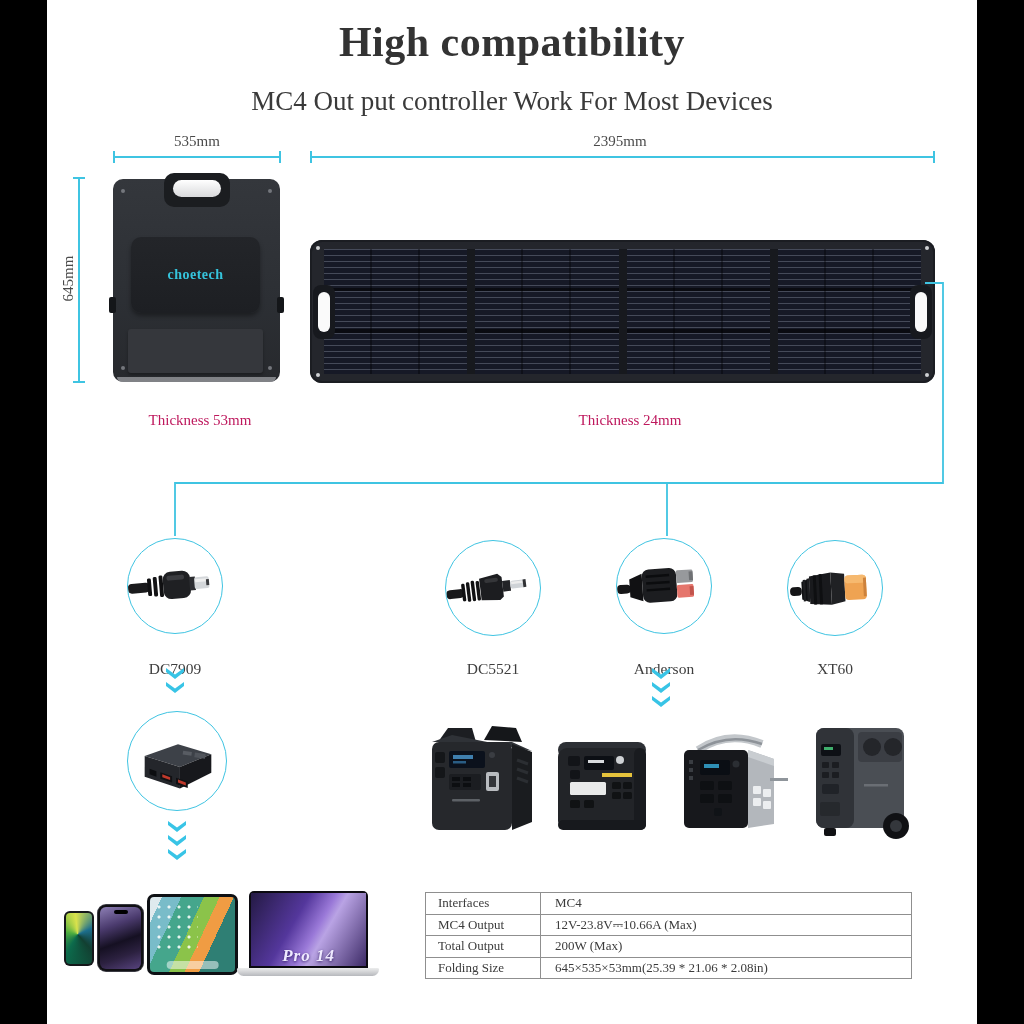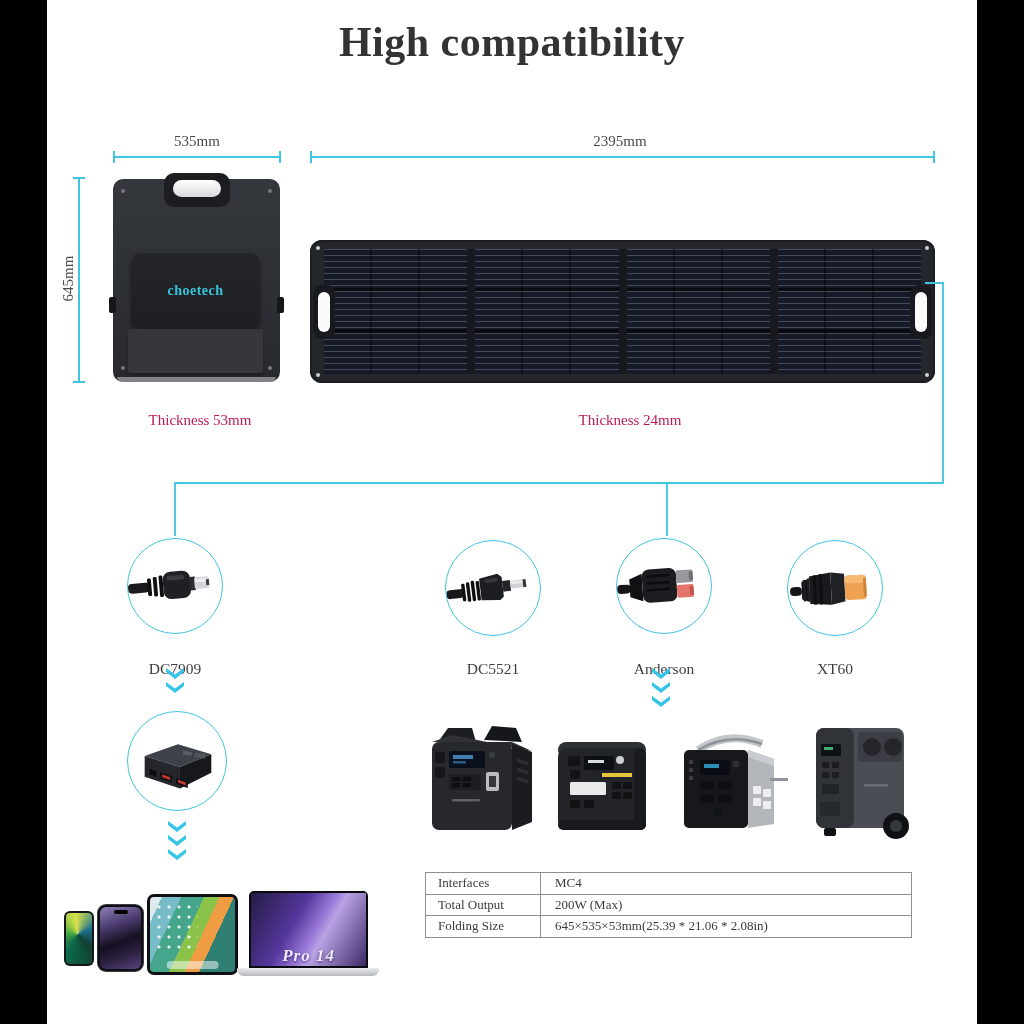--- a/index.html
+++ b/index.html
@@ -27,21 +27,21 @@
   
   .folded-panel{position:absolute;left:113px;top:179px;width:167px;height:203px;border-radius:10px;
     background:linear-gradient(180deg,#34373c 0%,#2c2f34 60%,#27292d 100%);}
   .fp-bottom{position:absolute;left:4px;right:4px;bottom:0;height:5px;background:#909296;border-radius:0 0 8px 8px;opacity:.85;}
   .fp-handle{position:absolute;left:50%;transform:translateX(-50%);top:-6px;width:66px;height:34px;
     background:#1b1d20;border-radius:10px;}
   .fp-handle-in{position:absolute;left:9px;right:9px;top:7px;height:17px;background:linear-gradient(#ffffff,#d9dadc);border-radius:9px;}
   .fp-screw{position:absolute;width:4px;height:4px;border-radius:50%;background:#74777c;}
   .fp-pocket{position:absolute;left:18px;right:20px;top:58px;height:76px;border-radius:10px;
     background:linear-gradient(180deg,#232529,#1d1f23);box-shadow:0 3px 4px rgba(0,0,0,.35);
-    display:flex;align-items:center;justify-content:center;margin-top:16px;}
+    display:flex;align-items:center;justify-content:center;}
   .fp-logo{color:#35c4dc;font-size:14px;font-weight:600;letter-spacing:.5px;}
   .fp-hook{position:absolute;width:7px;height:16px;background:#141619;border-radius:2px;top:118px;}
   .fp-hook.l{left:-4px;} .fp-hook.r{right:-4px;}
   .fp-flap{position:absolute;left:15px;right:17px;top:150px;height:44px;background:#35373c;border-radius:3px;
     box-shadow:0 2px 3px rgba(0,0,0,.3);}
 
   
   .unfolded-panel{position:absolute;left:310px;top:240px;width:625px;height:143px;border-radius:12px;
     background:#24262c;box-shadow:inset 0 0 0 2px #1b1d22;display:flex;align-items:center;padding:0;}
   .up-row{position:absolute;left:14px;right:14px;top:9px;bottom:9px;display:flex;}
@@ -84,35 +84,36 @@
     background-image:radial-gradient(rgba(255,255,255,.85) 1.3px,transparent 1.8px);background-size:10px 10px;}
   .ipad .dock{position:absolute;left:50%;transform:translateX(-50%);bottom:3px;width:62%;height:8px;border-radius:4px;background:rgba(255,255,255,.5);}
   .laptop-screen{position:absolute;left:249px;top:891px;width:119px;height:77px;border-radius:5px 5px 0 0;background:#0b0a10;padding:2px;box-sizing:border-box;}
   .laptop-screen .scr{width:100%;height:100%;display:flex;align-items:flex-end;justify-content:center;
     background:linear-gradient(120deg,#241a44 0%,#54379c 38%,#9a79d8 55%,#b9a3e4 62%,#3c2a66 100%);}
   .laptop-screen .scr span{font-size:17px;font-weight:700;font-style:italic;color:#efeaff;text-shadow:0 1px 3px rgba(30,10,80,.8);letter-spacing:1px;}
   .laptop-base{position:absolute;left:237px;top:968px;width:142px;height:8px;border-radius:2px 2px 9px 9px;
     background:linear-gradient(#eceded,#b7b9bd);}
 
   
-  .spec-table{position:absolute;left:425px;top:872px;width:487px;border:1px solid #8f8f8f;box-sizing:border-box;}
+  .spec-table{position:absolute;left:425px;top:892px;width:487px;border:1px solid #8f8f8f;box-sizing:border-box;}
   .spec-row{display:grid;grid-template-columns:115px 1fr;height:20.5px;border-bottom:1px solid #8f8f8f;}
   .spec-row:last-child{border-bottom:none;}
   .spec-row .c{font-size:13px;color:#3b3b3b;line-height:20.5px;padding-left:12px;border-right:1px solid #8f8f8f;
     white-space:nowrap;overflow:hidden;}
   .spec-row .c.v{border-right:none;padding-left:14px;}
 </style>
 </head>
 <body>
 
 <div class="stage">
   <div class="pillar left"></div>
   <div class="pillar right"></div>
 
   <h1 class="title">High compatibility</h1>
+  <h2 class="subtitle">MC4 Out put controller Work For Most Devices</h2>
 
   <div class="dim-label" style="left:147px;top:133px;width:100px;">535mm</div>
   <div class="dim-h" style="left:113px;top:156px;width:168px;"></div>
   <div class="dim-label rot" style="left:33px;top:270px;width:70px;">645mm</div>
   <div class="dim-v" style="left:78px;top:177px;height:206px;"></div>
 
   <div class="folded-panel">
     <div class="fp-handle">
         <div class="fp-handle-in"></div>
       </div>
@@ -395,20 +396,24 @@
       </div>
   </div>
   <div class="laptop-base"></div>
 
   <div class="spec-table">
     <div class="spec-row">
       <div class="c">Interfaces</div>
       <div class="c v">MC4</div>
     </div>
     <div class="spec-row">
+      <div class="c">MC4 Output</div>
+      <div class="c v">12V-23.8V⎓10.66A (Max)</div>
+    </div>
+    <div class="spec-row">
       <div class="c">Total Output</div>
       <div class="c v">200W (Max)</div>
     </div>
     <div class="spec-row">
       <div class="c">Folding Size</div>
       <div class="c v">645×535×53mm(25.39 * 21.06 * 2.08in)</div>
     </div>
   </div>
 </div>
 

